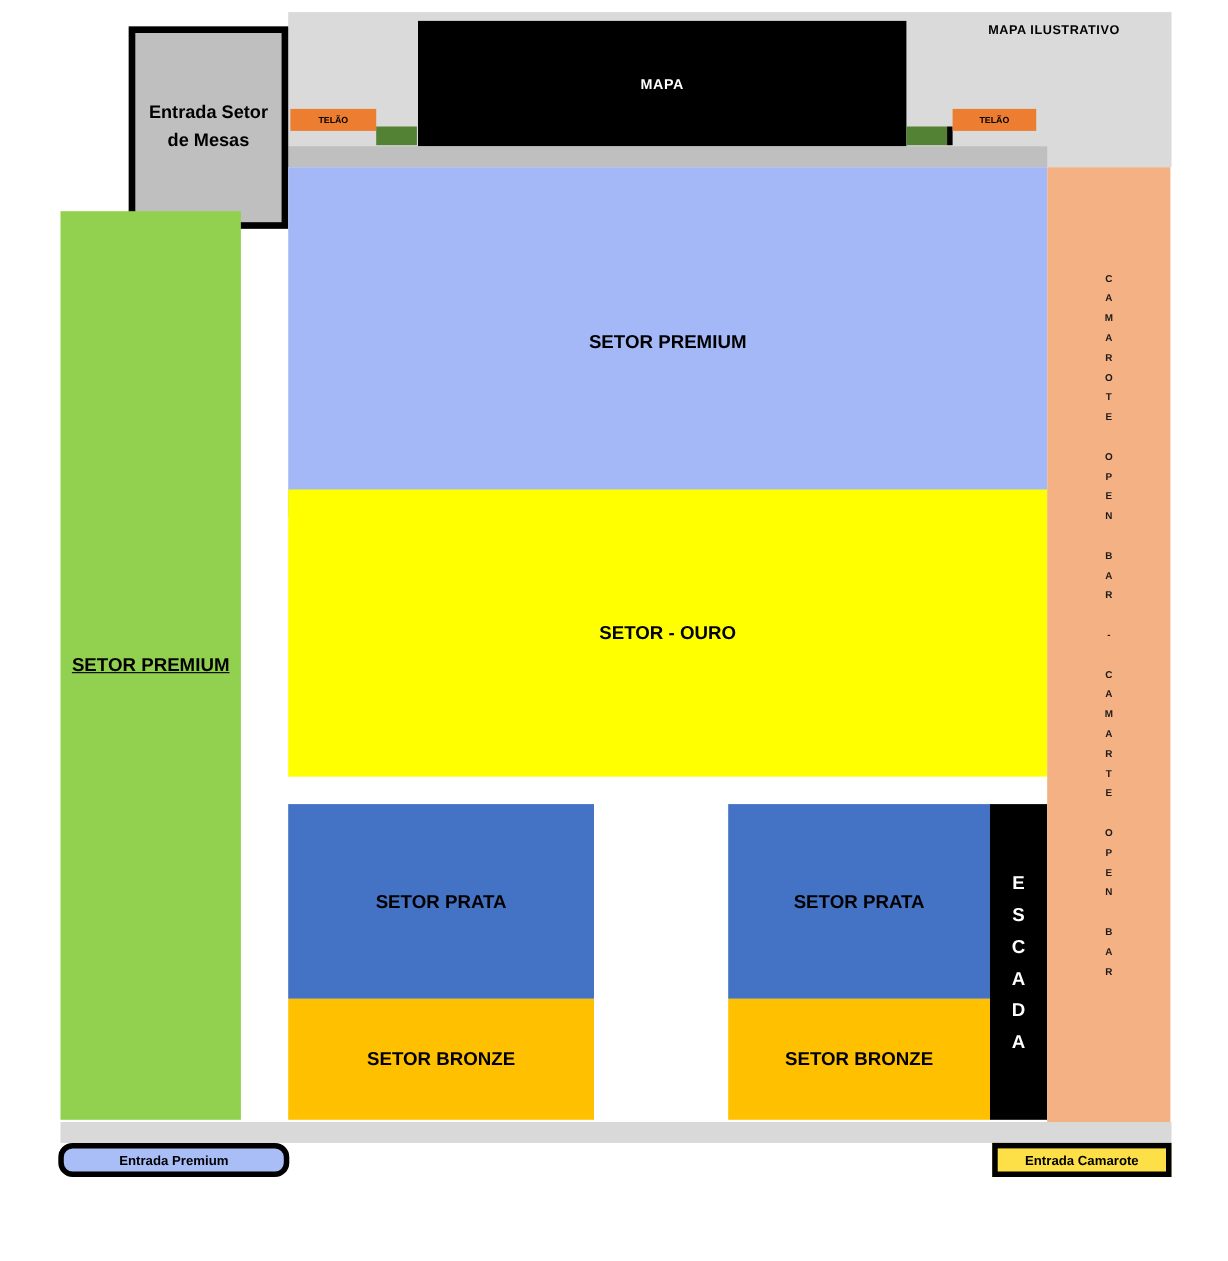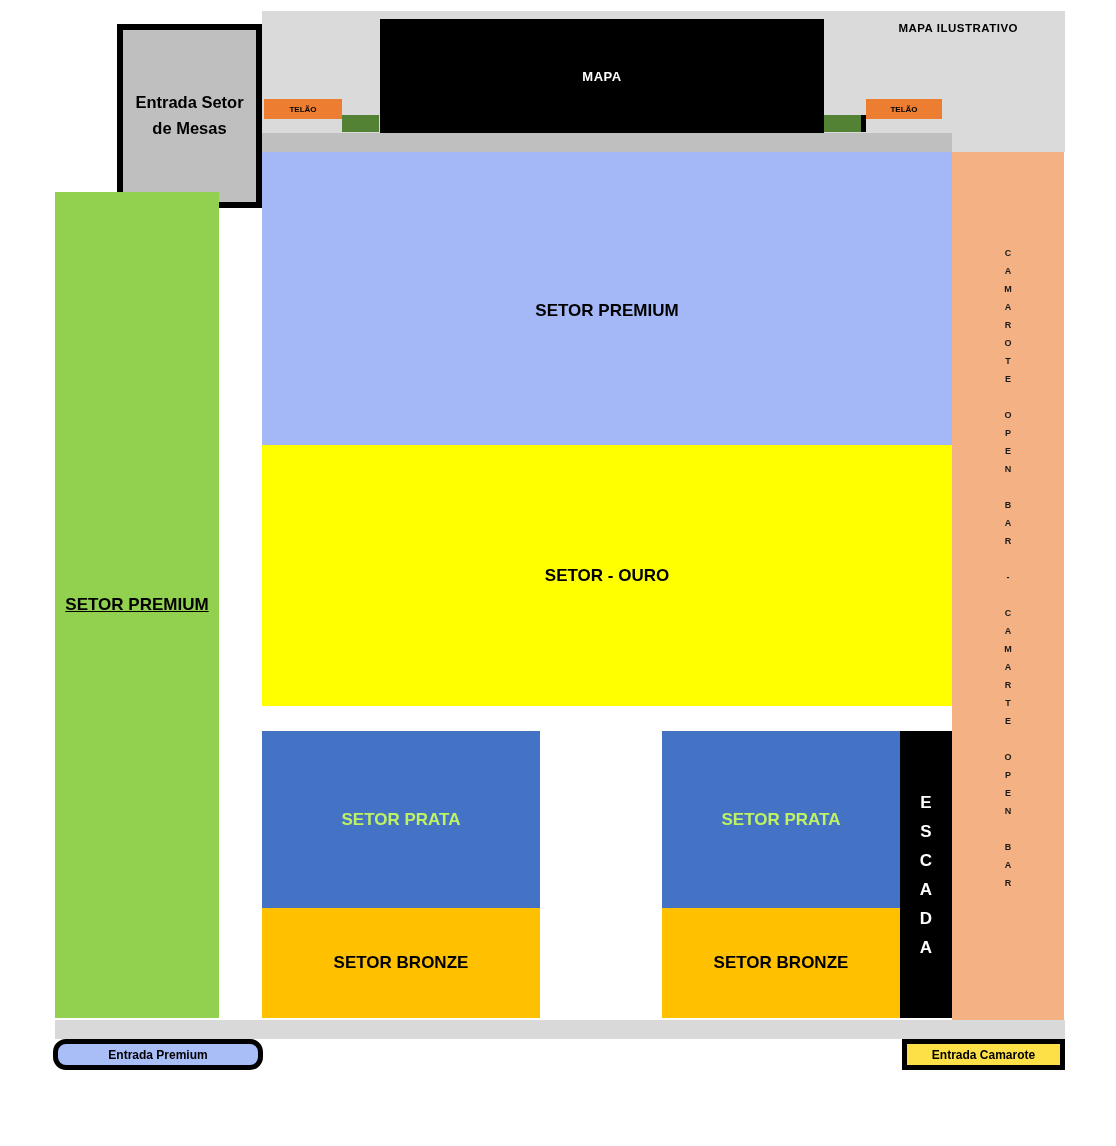--- a/index.html
+++ b/index.html
@@ -31,21 +31,21 @@
   .entrada-premium { left:53px;  top:1039px; width:210px; height:31px;border-radius:13px; }
   .entrada-camarote{ left:902px; top:1039px; width:163px; height:31px; }
 
   
   .sector-label    { font-size:17px; }
   .sector-premium  { left:55px;  top:192px; width:164px; height:826px;text-decoration:underline; }
   .sector-diamante { left:262px; top:152px; width:690px; height:318px; }
   .sector-ouro     { left:262px; top:445px; width:690px; height:261px; }
   .sector-prata-l  { left:262px; top:731px; width:278px; height:177px; }
   .sector-prata-r  { left:662px; top:731px; width:238px; height:177px; }
-  .sector-prata-l .lbl, .sector-prata-r .lbl { color:#bef264; }
+  .sector-prata-l .lbl, .sector-prata-r .lbl { color:#000000; }
   .sector-bronze-l { left:262px; top:908px; width:278px; height:110px; }
   .sector-bronze-r { left:662px; top:908px; width:238px; height:110px; }
 
   
   .house-mix       { left:540px; top:730px; width:122px; height:290px; border:5px solid #000; }
   .house-mix .lbl  { font-size:17px; }
   .escada          { left:900px; top:731px; width:52px; height:287px; background:#000; }
   .escada-letters  { width:100%; height:100%; display:flex; flex-direction:column; align-items:center; justify-content:center;
                      color:#fff; font-weight:bold; font-size:17px; line-height:29px; }
   .camarote-col    { left:952px; top:152px; width:112px; height:868px; }

